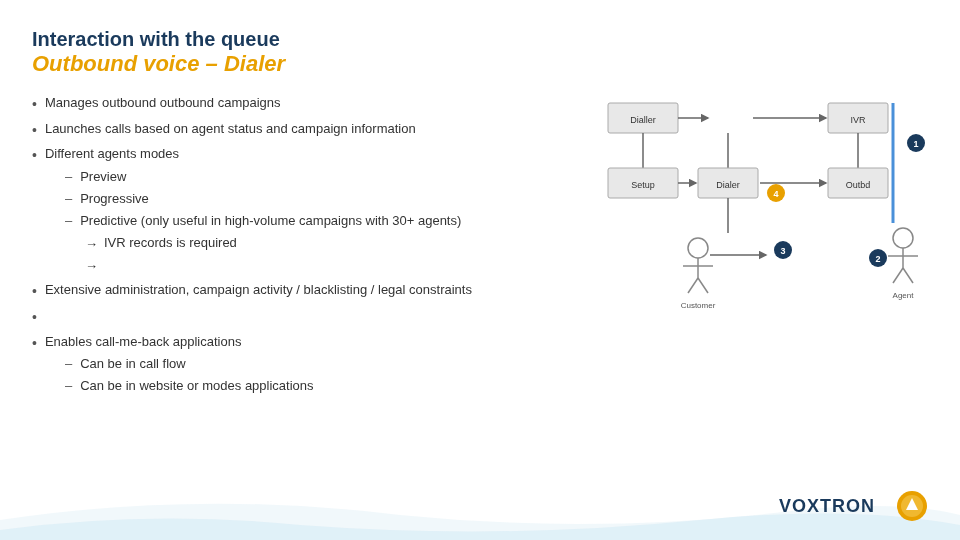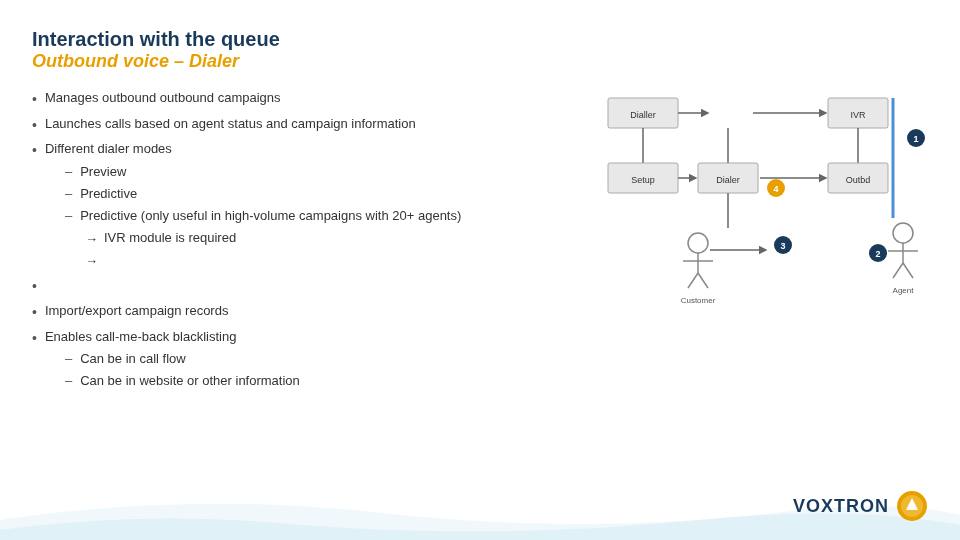--- a/index.html
+++ b/index.html
@@ -28,21 +28,21 @@
     }
 
     .title-main {
       font-size: 20px;
       font-weight: bold;
       color: #1a3a5c;
       font-family: Arial, sans-serif;
     }
 
     .title-sub {
-      font-size: 18px;
+      font-size: 22px;
       font-weight: bold;
       color: #e8a000;
       font-family: Arial, sans-serif;
       font-style: italic;
     }
 
     .content-area {
       display: flex;
       width: 100%;
     }
@@ -127,21 +127,21 @@
       height: 60px;
       overflow: hidden;
     }
 
     .voxtron-logo {
       position: absolute;
       bottom: 18px;
       right: 32px;
       display: flex;
       align-items: center;
-      gap: 7px;
+      gap: 21px;
       text-align: right;
     }
 
     .voxtron-text {
       font-size: 18px;
       font-weight: bold;
       color: #1a3a5c;
       letter-spacing: 1px;
     }
 
@@ -175,66 +175,66 @@
         </li>
 
         <li>
           <span class="bullet-dot">•</span>
           <span>Launches calls based on agent status and campaign information</span>
         </li>
 
         <li>
           <span class="bullet-dot">•</span>
           <div>
-            <span>Different dialer modes</span>
+            <span>Different agents modes</span>
             <ul class="sub-list">
               <li>
                 <span class="sub-dash">–</span>
                 <span>Preview</span>
               </li>
               <li>
                 <span class="sub-dash">–</span>
-                <span>Predictive</span>
-              </li>
-              <li>
-                <span class="sub-dash">–</span>
-                <span>Predictive (only useful in high-volume campaigns with 20+ agents)</span>
+                <span>Progressive</span>
+              </li>
+              <li>
+                <span class="sub-dash">–</span>
+                <span>Predictive (only useful in high-volume campaigns with 30+ agents)</span>
               </li>
               <li class="arrow-item">
                 <span class="arrow-sym">→</span>
-                <span>IVR module is required</span>
+                <span>IVR records is required</span>
               </li>
               <li class="arrow-item">
                 <span class="arrow-sym">→</span>
               </li>
             </ul>
           </div>
         </li>
 
         <li>
           <span class="bullet-dot">•</span>
-        </li>
-
-        <li>
-          <span class="bullet-dot">•</span>
-          <span>Import/export campaign records</span>
+          <span>Extensive administration, campaign activity  / blacklisting / legal constraints</span>
+        </li>
+
+        <li>
+          <span class="bullet-dot">•</span>
         </li>
 
         <li>
           <span class="bullet-dot">•</span>
           <div>
-            <span>Enables call-me-back blacklisting</span>
+            <span>Enables call-me-back applications</span>
             <ul class="sub-list">
               <li>
                 <span class="sub-dash">–</span>
                 <span>Can be in call flow</span>
               </li>
               <li>
                 <span class="sub-dash">–</span>
-                <span>Can be in website or other information</span>
+                <span>Can be in website or modes applications</span>
               </li>
             </ul>
           </div>
         </li>
 
       </ul>
     </div>
 
     <div class="diagram-area">
       <svg class="diagram-svg" viewBox="0 0 330 220">

